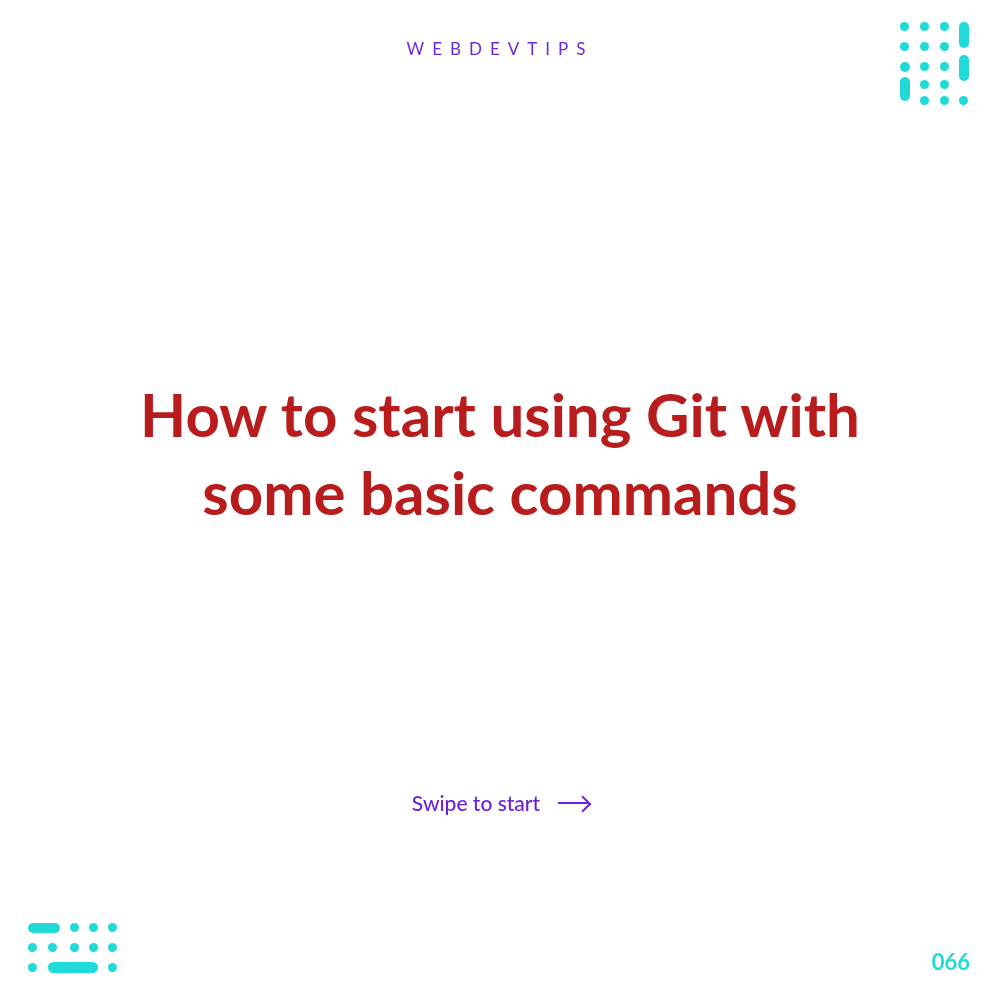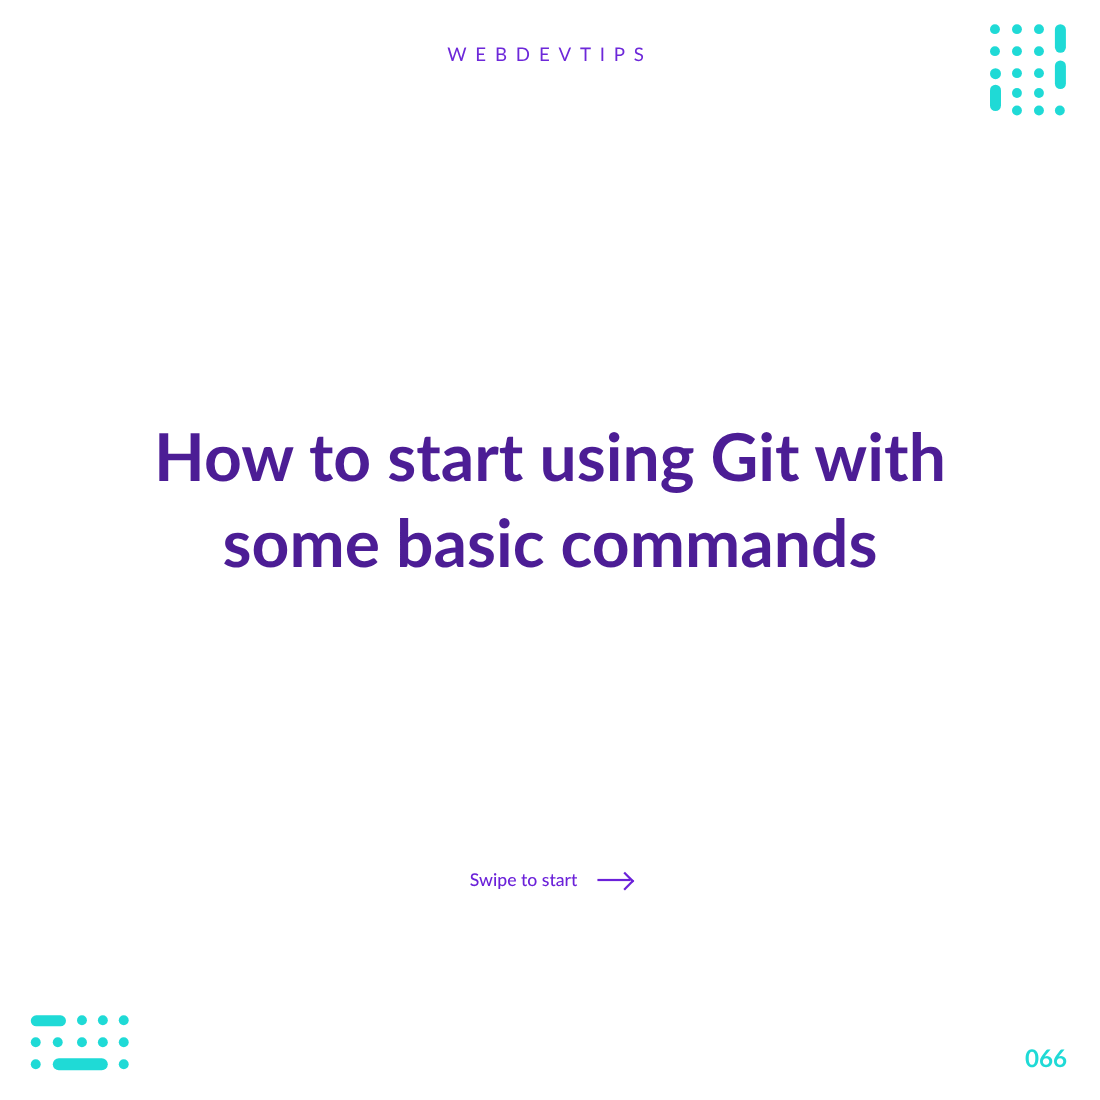--- a/index.html
+++ b/index.html
@@ -25,37 +25,37 @@
     letter-spacing: 8px;
     font-weight: 400;
   }
   .main-title {
     position: absolute;
     top: 375px;
     left: 50%;
     transform: translateX(-50%);
     width: 800px;
     text-align: center;
-    color: #4c1d95;
+    color: #b91c1c;
     font-size: 60px;
     font-weight: 700;
     line-height: 1.3;
   }
   .swipe-row {
     position: absolute;
     top: 790px;
     left: 50%;
     transform: translateX(-50%);
     display: flex;
     align-items: center;
     gap: 18px;
     color: #6B21D9;
   }
   .swipe-text {
-    font-size: 16px;
+    font-size: 21px;
     font-weight: 500;
   }
   .arrow-icon {
     width: 30px;
     height: 2px;
     background: #6B21D9;
     position: relative;
   }
   .arrow-icon::after {
     content: "";

